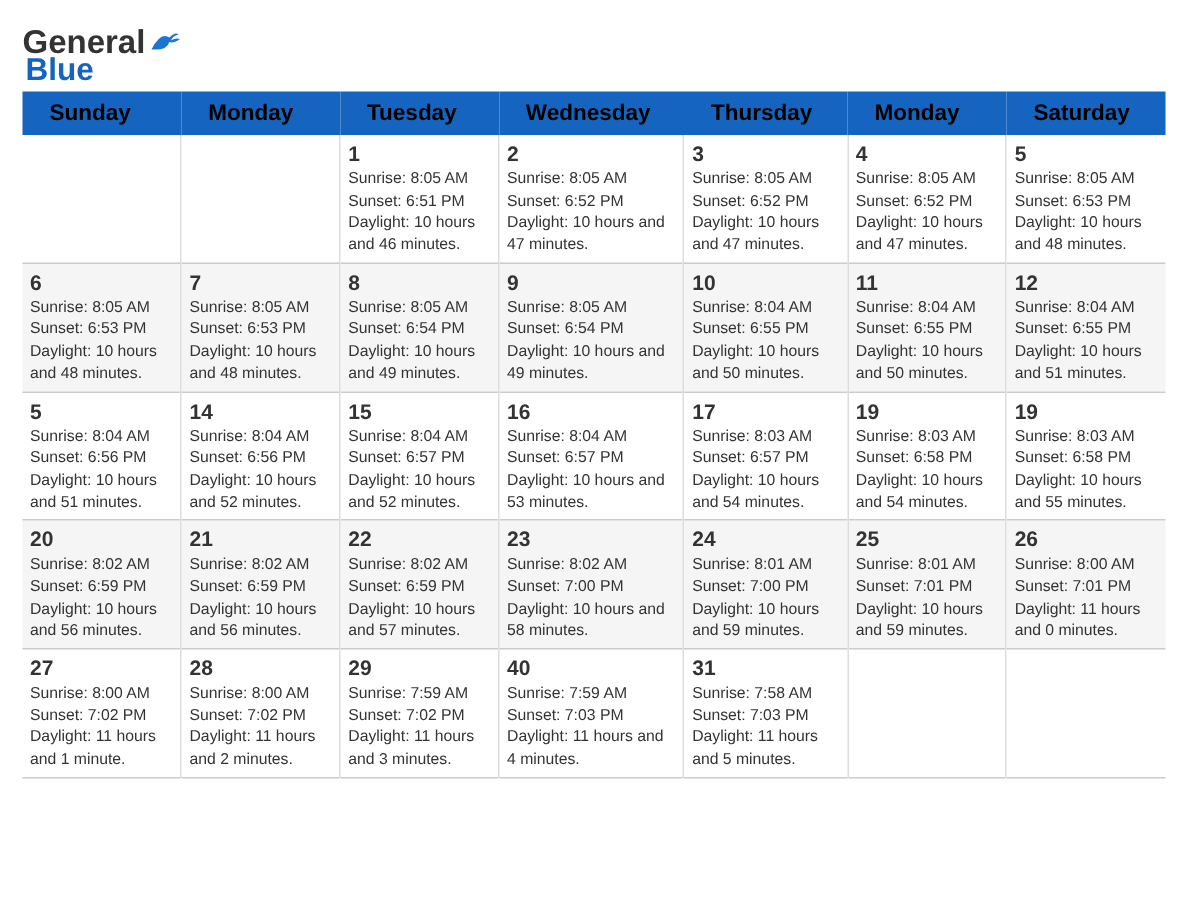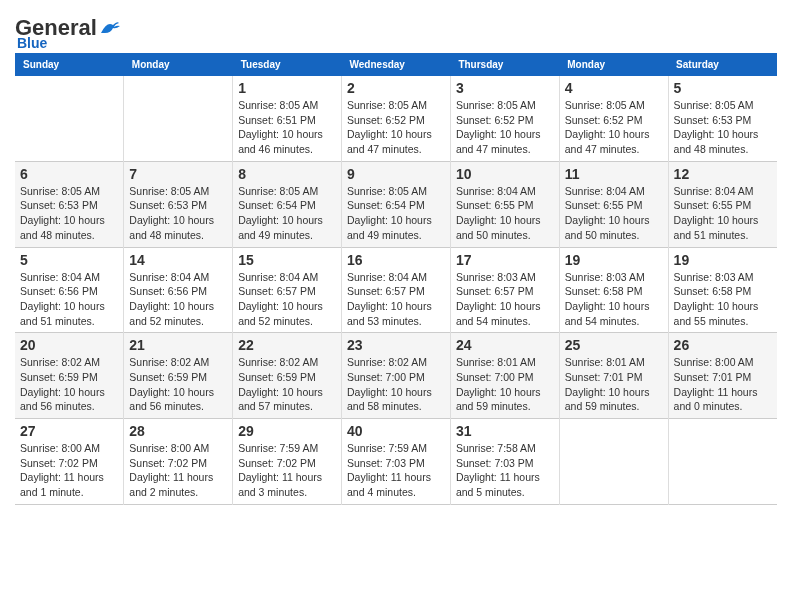--- a/index.html
+++ b/index.html
@@ -31,24 +31,24 @@
       font-size: 16px;
       color: #555;
     }
     table {
       width: 100%;
       border-collapse: collapse;
       font-size: 11px;
     }
     thead th {
       background-color: #1565c0;
-      color: #ffffff;
-      padding: 6px 8px;
+      color: #000000;
+      padding: 6px 18px;
       text-align: left;
-      font-size: 10px;
+      font-size: 15px;
       font-weight: bold;
     }
     tbody tr {
       border-bottom: 1px solid #ccc;
     }
     tbody tr:nth-child(odd) {
       background: #fff;
     }
     tbody tr:nth-child(even) {
       background: #f5f5f5;
@@ -79,21 +79,21 @@
 <body>
 
 <div class="header">
   <div class="logo">
     <div style="display:flex;align-items:center;">
       <span style="font-size:22px;font-weight:bold;color:#333;">General</span>
       <svg width="22" height="18" viewBox="0 0 22 18" style="margin-left:2px;">
         <path d="M2 14 Q8 2 14 6 Q18 2 20 4 Q16 5 15 8 Q18 6 21 7 Q17 10 14 9 Q12 14 6 14 Z" fill="#1976d2"></path>
       </svg>
     </div>
-    <span style="font-size:14px;font-weight:bold;color:#1565c0;margin-top:-6px;margin-left:2px;">Blue</span>
+    <span style="font-size:21px;font-weight:bold;color:#1565c0;margin-top:-6px;margin-left:2px;">Blue</span>
   </div>
   <div class="title-block">
     <div class="month-title"></div>
     <div class="subtitle"></div>
   </div>
 </div>
 
 <table>
   <thead>
     <tr>

